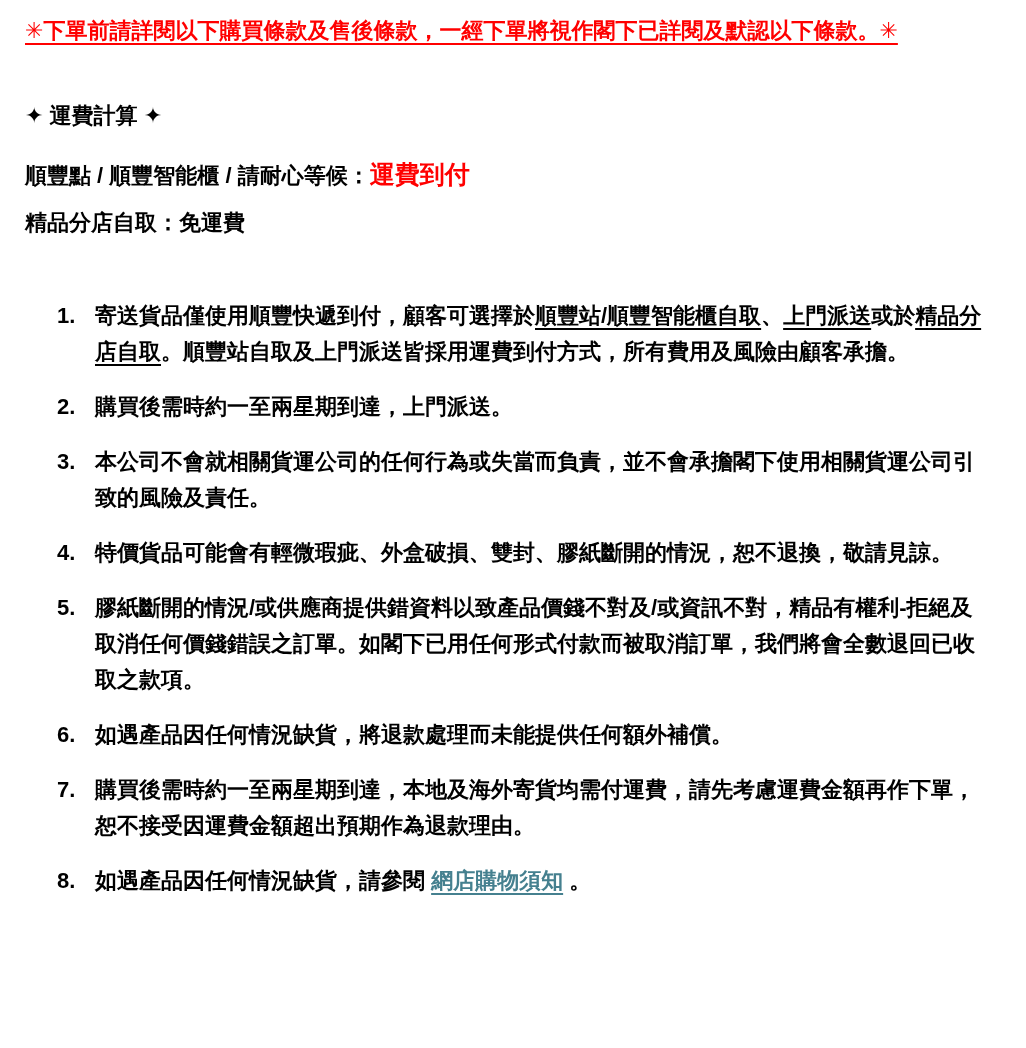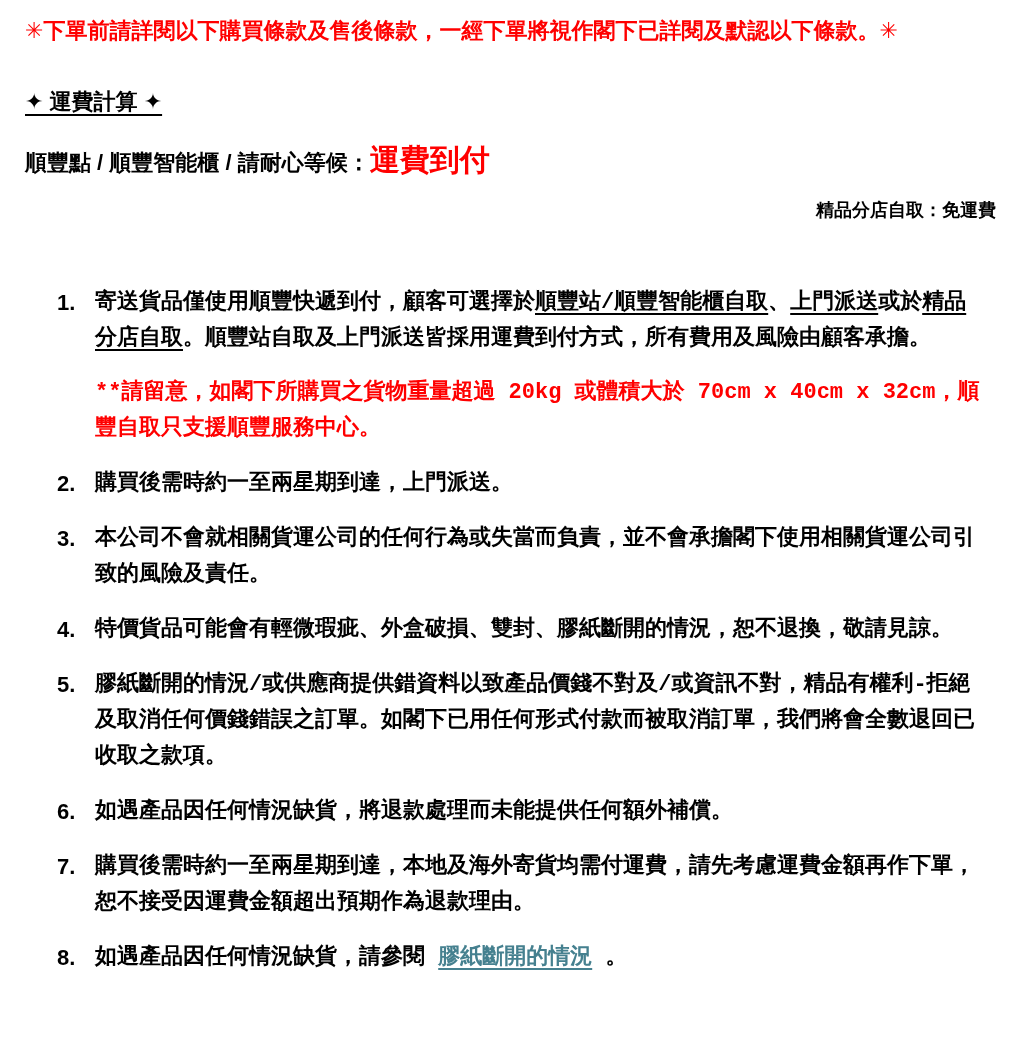--- a/index.html
+++ b/index.html
@@ -16,49 +16,48 @@
     box-sizing: border-box;
   }
   .page {
     padding: 16px 30px 20px 25px;
     box-sizing: border-box;
   }
   .notice {
     color: #ff0000;
     font-size: 22px;
     line-height: 30px;
-    margin: 0 0 42px 0;
+    margin: 0 0 56px 0;
     max-width: 900px;
+    text-decoration: underline;
     text-decoration-thickness: 2px;
     text-underline-offset: 5px;
   }
   .section-heading {
     font-size: 22px;
     line-height: 28px;
     margin: 0 4px 24px 0;
     display: inline-block;
-    text-decoration: underline;
     text-decoration-thickness: 2px;
     text-underline-offset: 5px;
   }
   .heading-row { margin: 0; }
   .ship-line1 {
     font-size: 22px;
     line-height: 40px;
     margin: 0 0 12px 0;
   }
   .red-big {
     color: #ff0000;
-    font-size: 30px;
+    font-size: 25px;
   }
   .ship-line2 {
-    font-size: 18px;
+    font-size: 22px;
     line-height: 30px;
     margin: 0 0 60px 0;
-    text-align: right;
   }
   .terms-list {
     list-style: none;
     margin: 8px 0 0 0;
     padding: 0;
   }
   .term-item {
     display: flex;
     align-items: flex-start;
     margin: 0 0 19px 0;
@@ -66,21 +65,20 @@
     line-height: 36px;
   }
   .term-num {
     flex: 0 0 38px;
     margin-left: 32px;
     white-space: nowrap;
   }
   .term-body {
     flex: 1 1 auto;
     max-width: 892px;
-    font-family: Liberation Mono, monospace;
   }
   .u {
     text-decoration: underline;
     text-decoration-thickness: 2px;
     text-underline-offset: 5px;
   }
   .note {
     color: #ff0000;
     margin: 18px 0 0 0;
   }
@@ -107,21 +105,20 @@
 
   <p class="ship-line2">精品分店自取：免運費</p>
 
 
   <ol class="terms-list">
 
     <li class="term-item">
       <span class="term-num">1.</span>
       <div class="term-body">
         <div><span>寄送貨品僅使用順豐快遞到付，顧客可選擇於</span><span class="u">順豐站/順豐智能櫃自取</span><span>、</span><span class="u">上門派送</span><span>或於</span><span class="u">精品分店自取</span><span>。順豐站自取及上門派送皆採用運費到付方式，所有費用及風險由顧客承擔。</span></div>
-        <div class="note">**請留意，如閣下所購買之貨物重量超過 20kg 或體積大於 70cm x 40cm x 32cm，順豐自取只支援順豐服務中心。</div>
       </div>
     </li>
 
     <li class="term-item">
       <span class="term-num">2.</span>
       <div class="term-body">購買後需時約一至兩星期到達，上門派送。</div>
     </li>
 
     <li class="term-item">
       <span class="term-num">3.</span>
@@ -143,17 +140,17 @@
       <div class="term-body">如遇產品因任何情況缺貨，將退款處理而未能提供任何額外補償。</div>
     </li>
 
     <li class="term-item">
       <span class="term-num">7.</span>
       <div class="term-body">購買後需時約一至兩星期到達，本地及海外寄貨均需付運費，請先考慮運費金額再作下單，恕不接受因運費金額超出預期作為退款理由。</div>
     </li>
 
     <li class="term-item">
       <span class="term-num">8.</span>
-      <div class="term-body"><span>如遇產品因任何情況缺貨，請參閱 </span><a class="link">膠紙斷開的情況</a><span> 。</span></div>
+      <div class="term-body"><span>如遇產品因任何情況缺貨，請參閱 </span><a class="link">網店購物須知</a><span> 。</span></div>
     </li>
 
   </ol>
 </div>
 
 </body></html>

